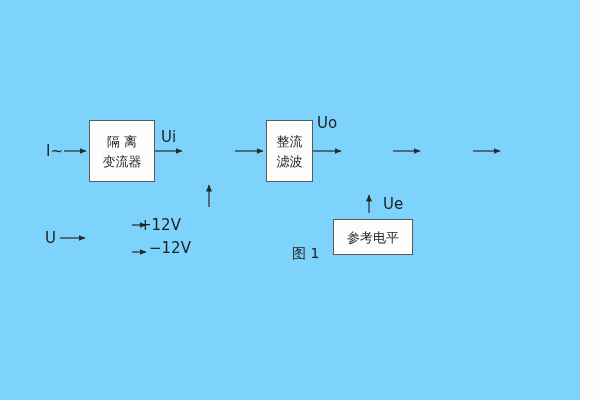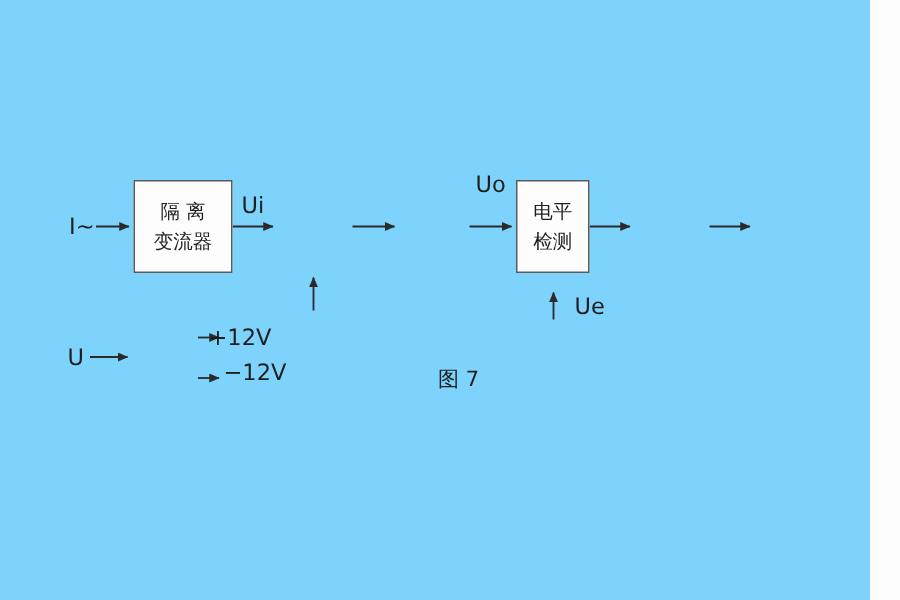--- a/index.html
+++ b/index.html
@@ -72,34 +72,37 @@
     <line x1="209" y1="207" x2="209" y2="185" marker-end="url(#arr)"></line>
     <line x1="369" y1="213" x2="369" y2="195" marker-end="url(#arr)"></line>
   </svg>
 
   <div class="box" style="left:89px; top:120px; width:66px; height:62px">
     <span>隔 离</span>
     <span>变流器</span>
   </div>
 
 
-
-  <div class="box" style="left:344px; top:120px; width:49px; height:62px">
-    <span>电平</span>
-    <span>检测</span>
+  <div class="box" style="left:266px; top:120px; width:47px; height:62px">
+    <span>整流</span>
+    <span>滤波</span>
   </div>
 
 
 
 
 
+
+  <div class="box" style="left:333px; top:219px; width:80px; height:36px">
+    <span>参考电平</span>
+  </div>
 
   <span class="lbl" style="left:46px; top:144px">I~</span>
   <span class="lbl" style="left:45px; top:231px">U</span>
   <span class="lbl" style="left:161px; top:130px">Ui</span>
   <span class="lbl" style="left:317px; top:116px">Uo</span>
   <span class="lbl" style="left:383px; top:197px">Ue</span>
   <span class="lbl" style="left:139px; top:218px">+12V</span>
   <span class="lbl" style="left:149px; top:241px">−12V</span>
 
-  <span class="lbl" style="left:292px; top:246px; font-size:14px">图 7</span>
+  <span class="lbl" style="left:292px; top:246px; font-size:14px">图 1</span>
 
 </div>
 
 </body></html>

